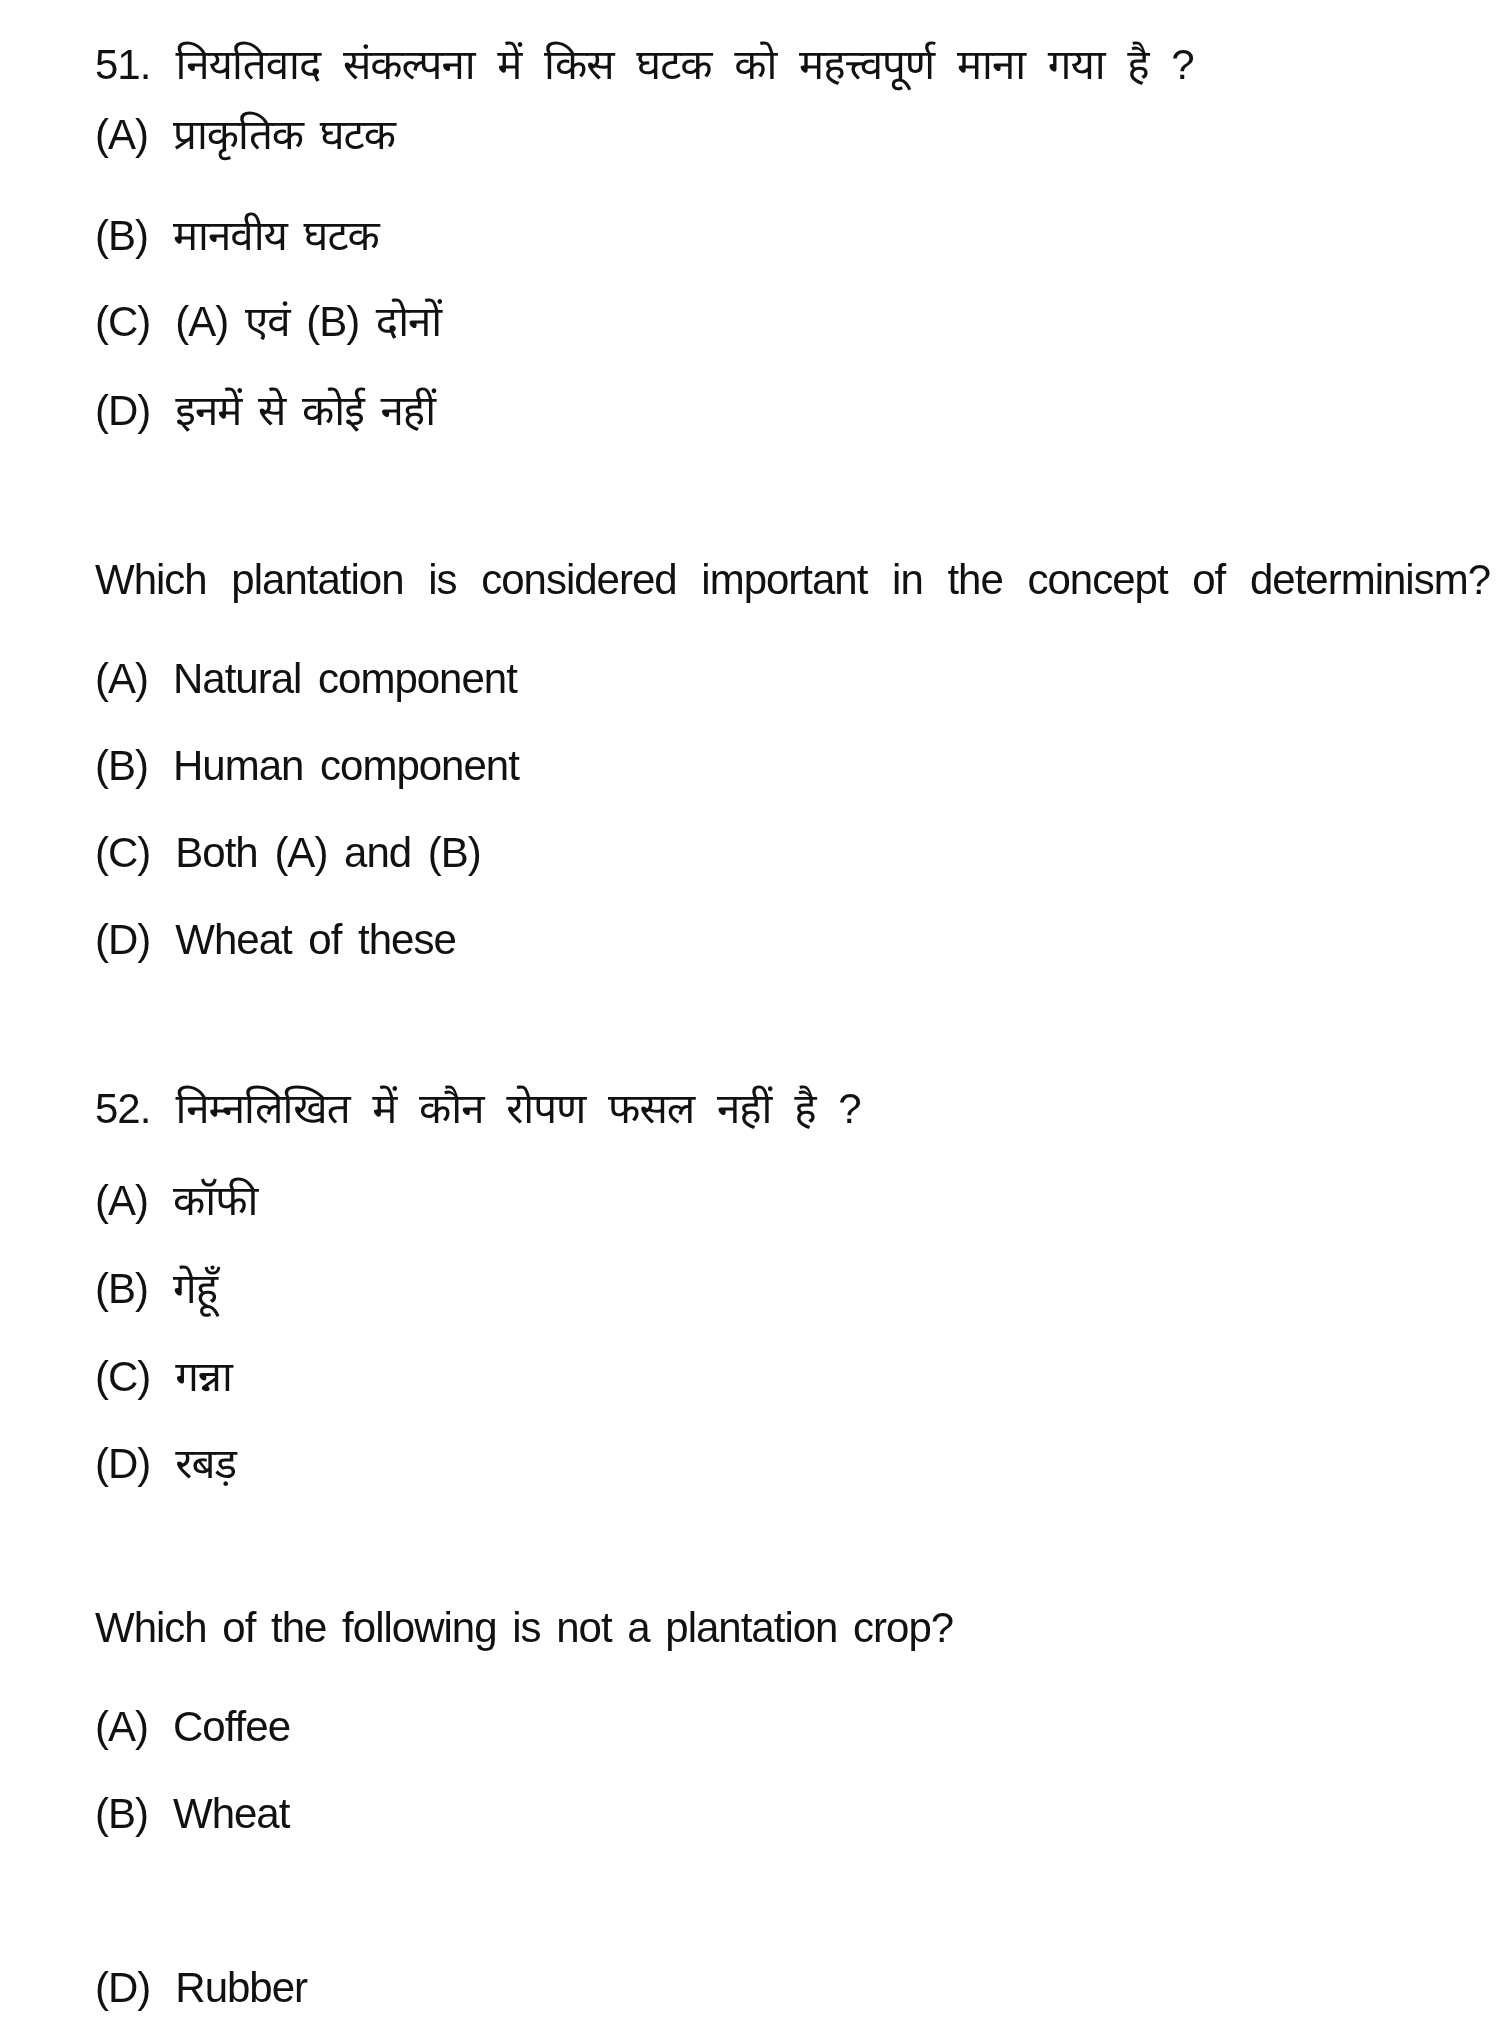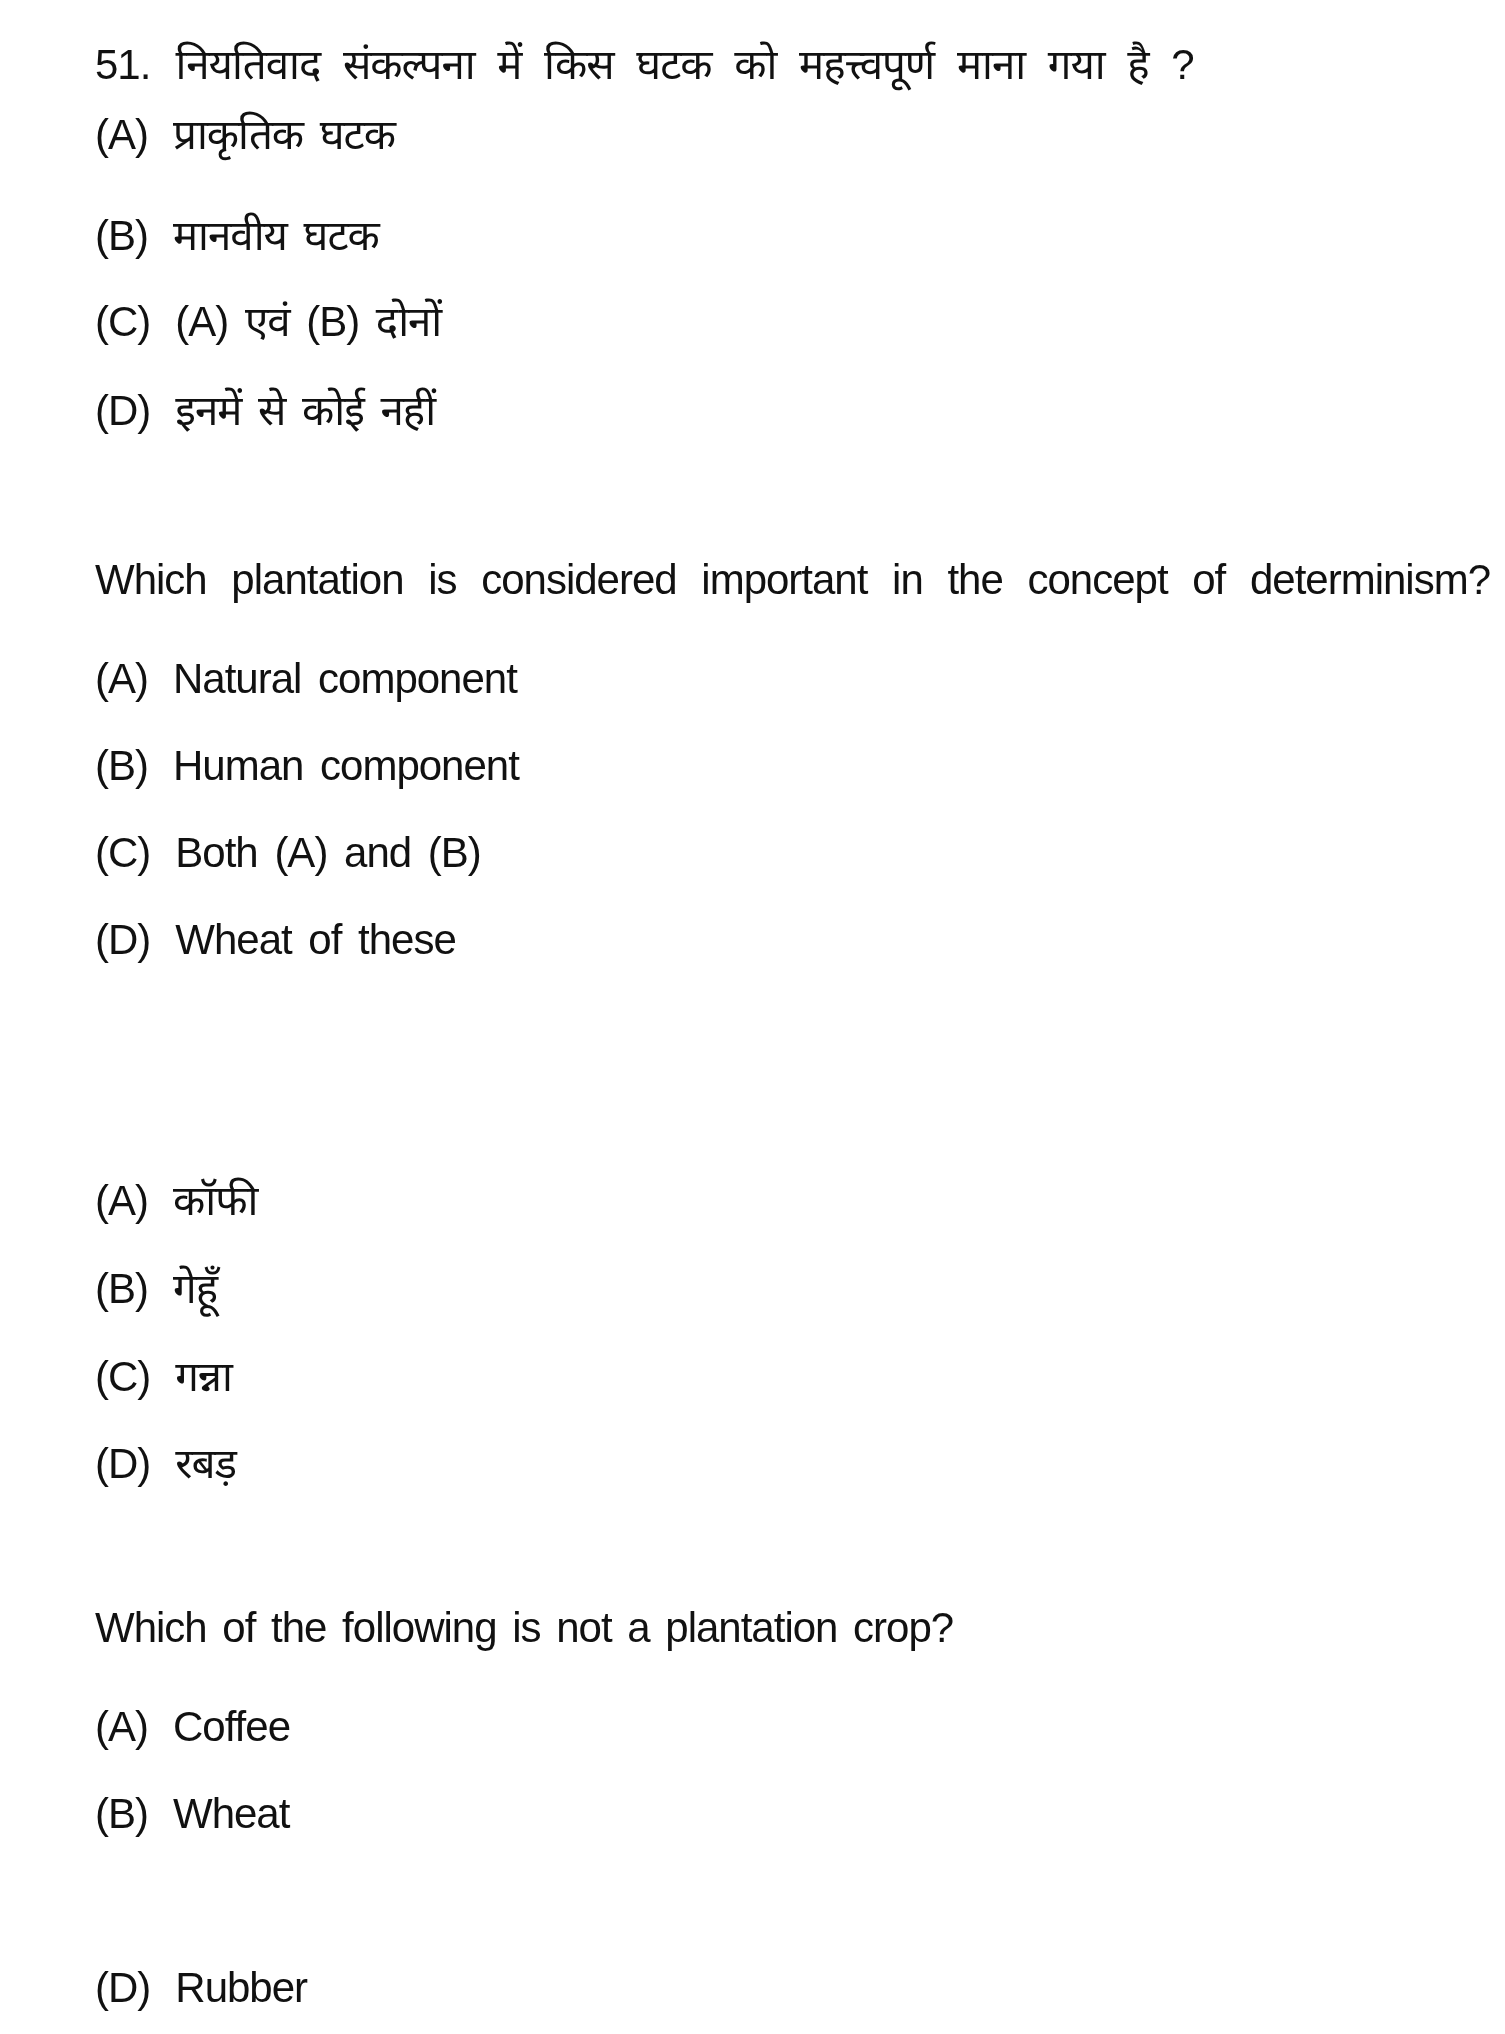--- a/index.html
+++ b/index.html
@@ -76,20 +76,23 @@
   <div class="line option-line" style="top:695px">
     <span class="olabel">(B)</span><span class="otext">Human component</span>
   </div>
   <div class="line option-line" style="top:782px">
     <span class="olabel">(C)</span><span class="otext">Both (A) and (B)</span>
   </div>
   <div class="line option-line" style="top:869px">
     <span class="olabel">(D)</span><span class="otext">Wheat of these</span>
   </div>
 
+  <div class="line question-line" style="top:1038px">
+    <span class="qnum">52.</span><span>निम्नलिखित में कौन रोपण फसल नहीं है ?</span>
+  </div>
 
   <div class="line option-line" style="top:1130px">
     <span class="olabel">(A)</span><span class="otext">कॉफी</span>
   </div>
   <div class="line option-line" style="top:1218px">
     <span class="olabel">(B)</span><span class="otext">गेहूँ</span>
   </div>
   <div class="line option-line" style="top:1306px">
     <span class="olabel">(C)</span><span class="otext">गन्ना</span>
   </div>

